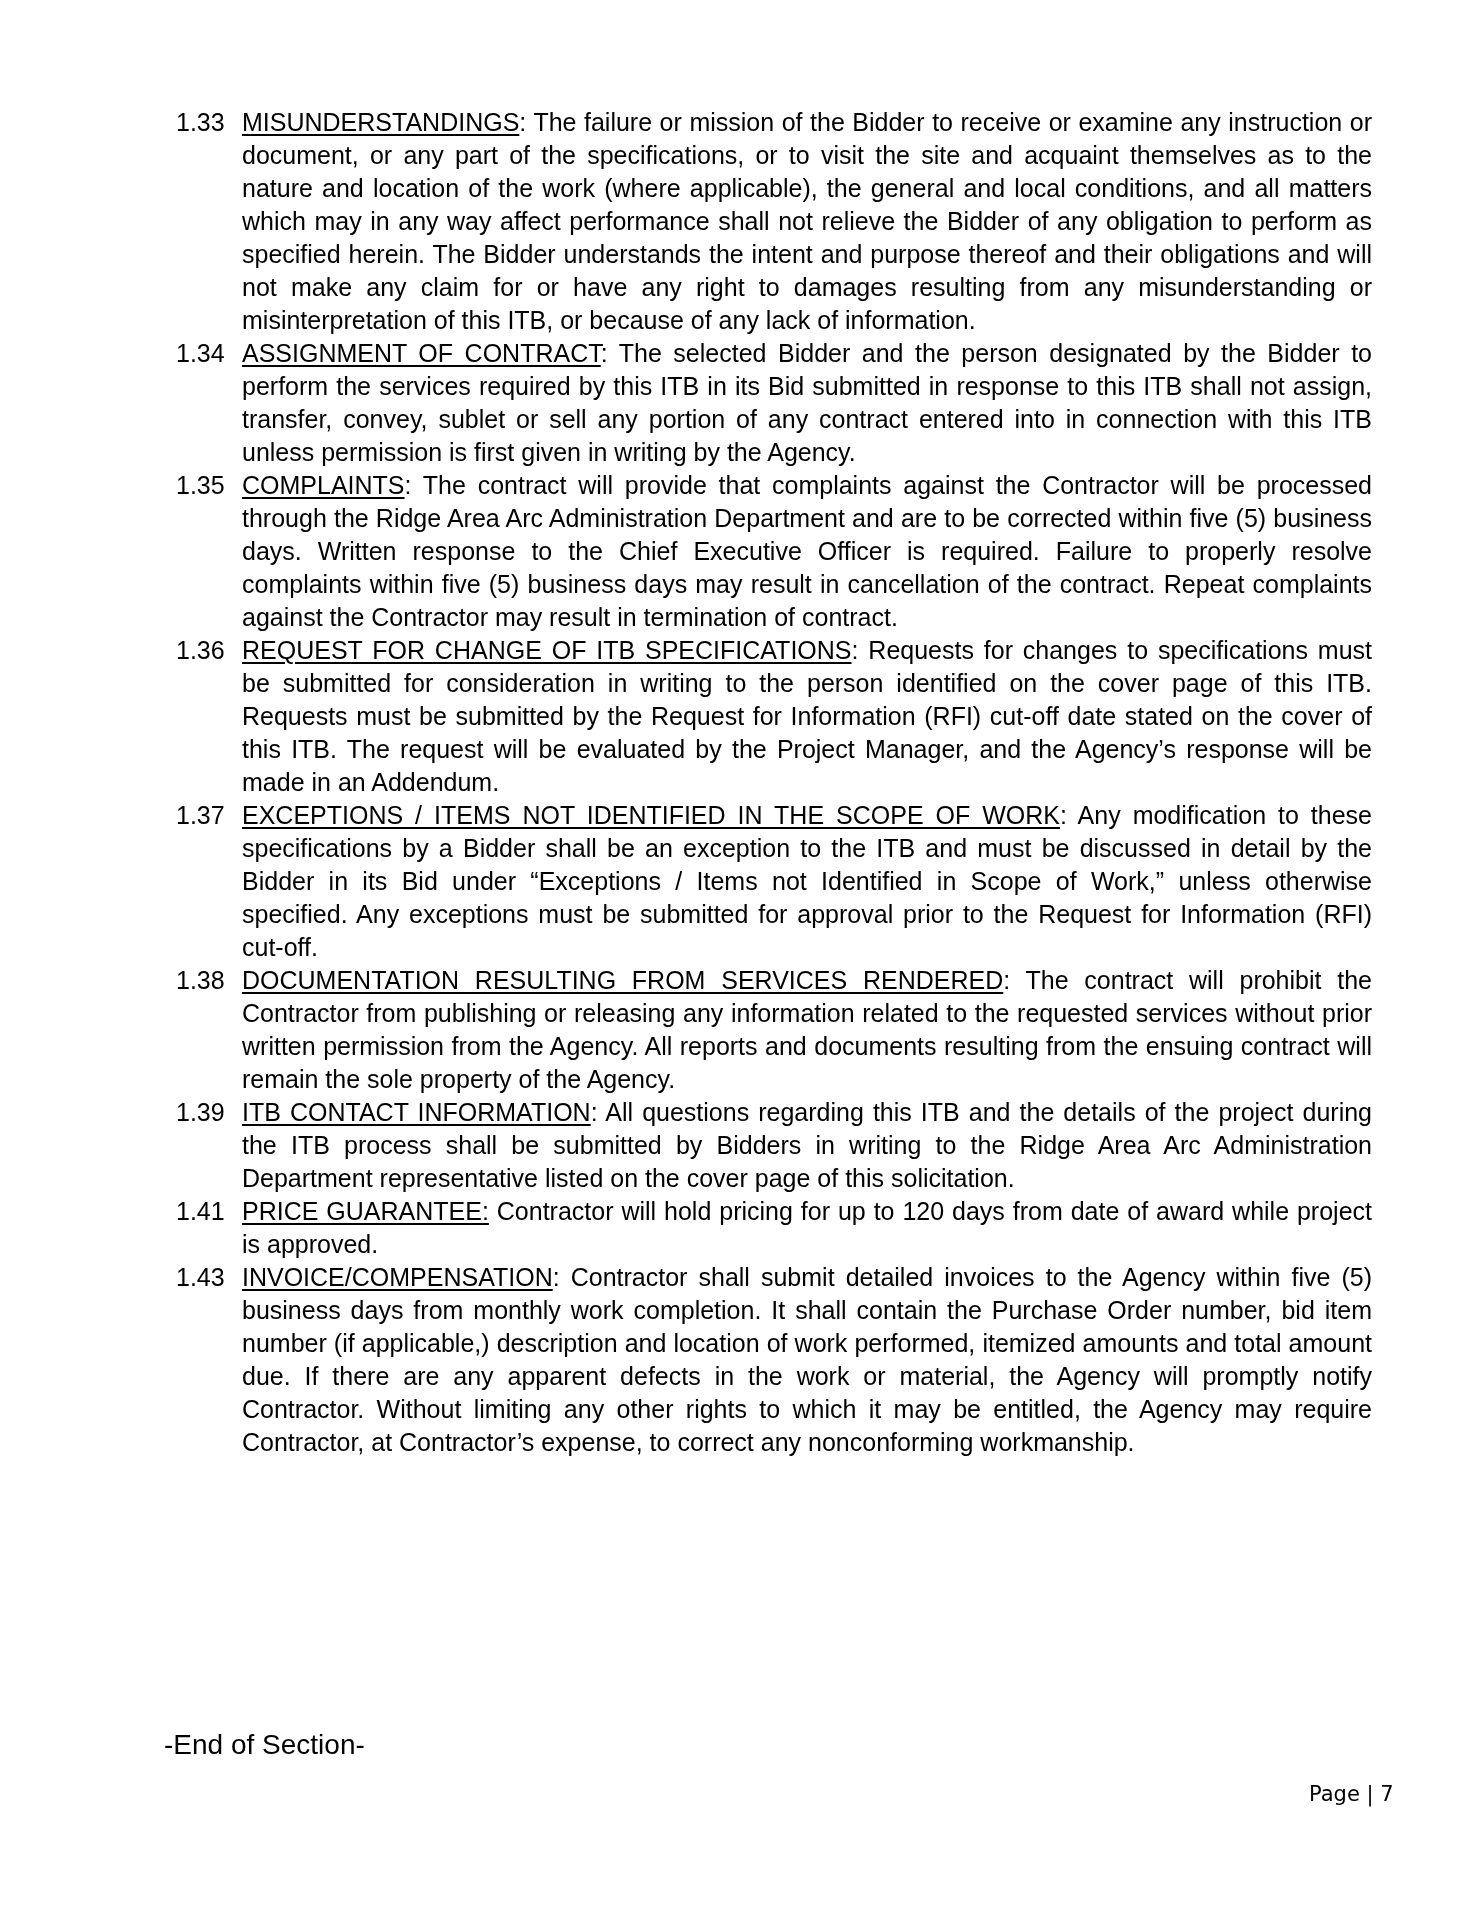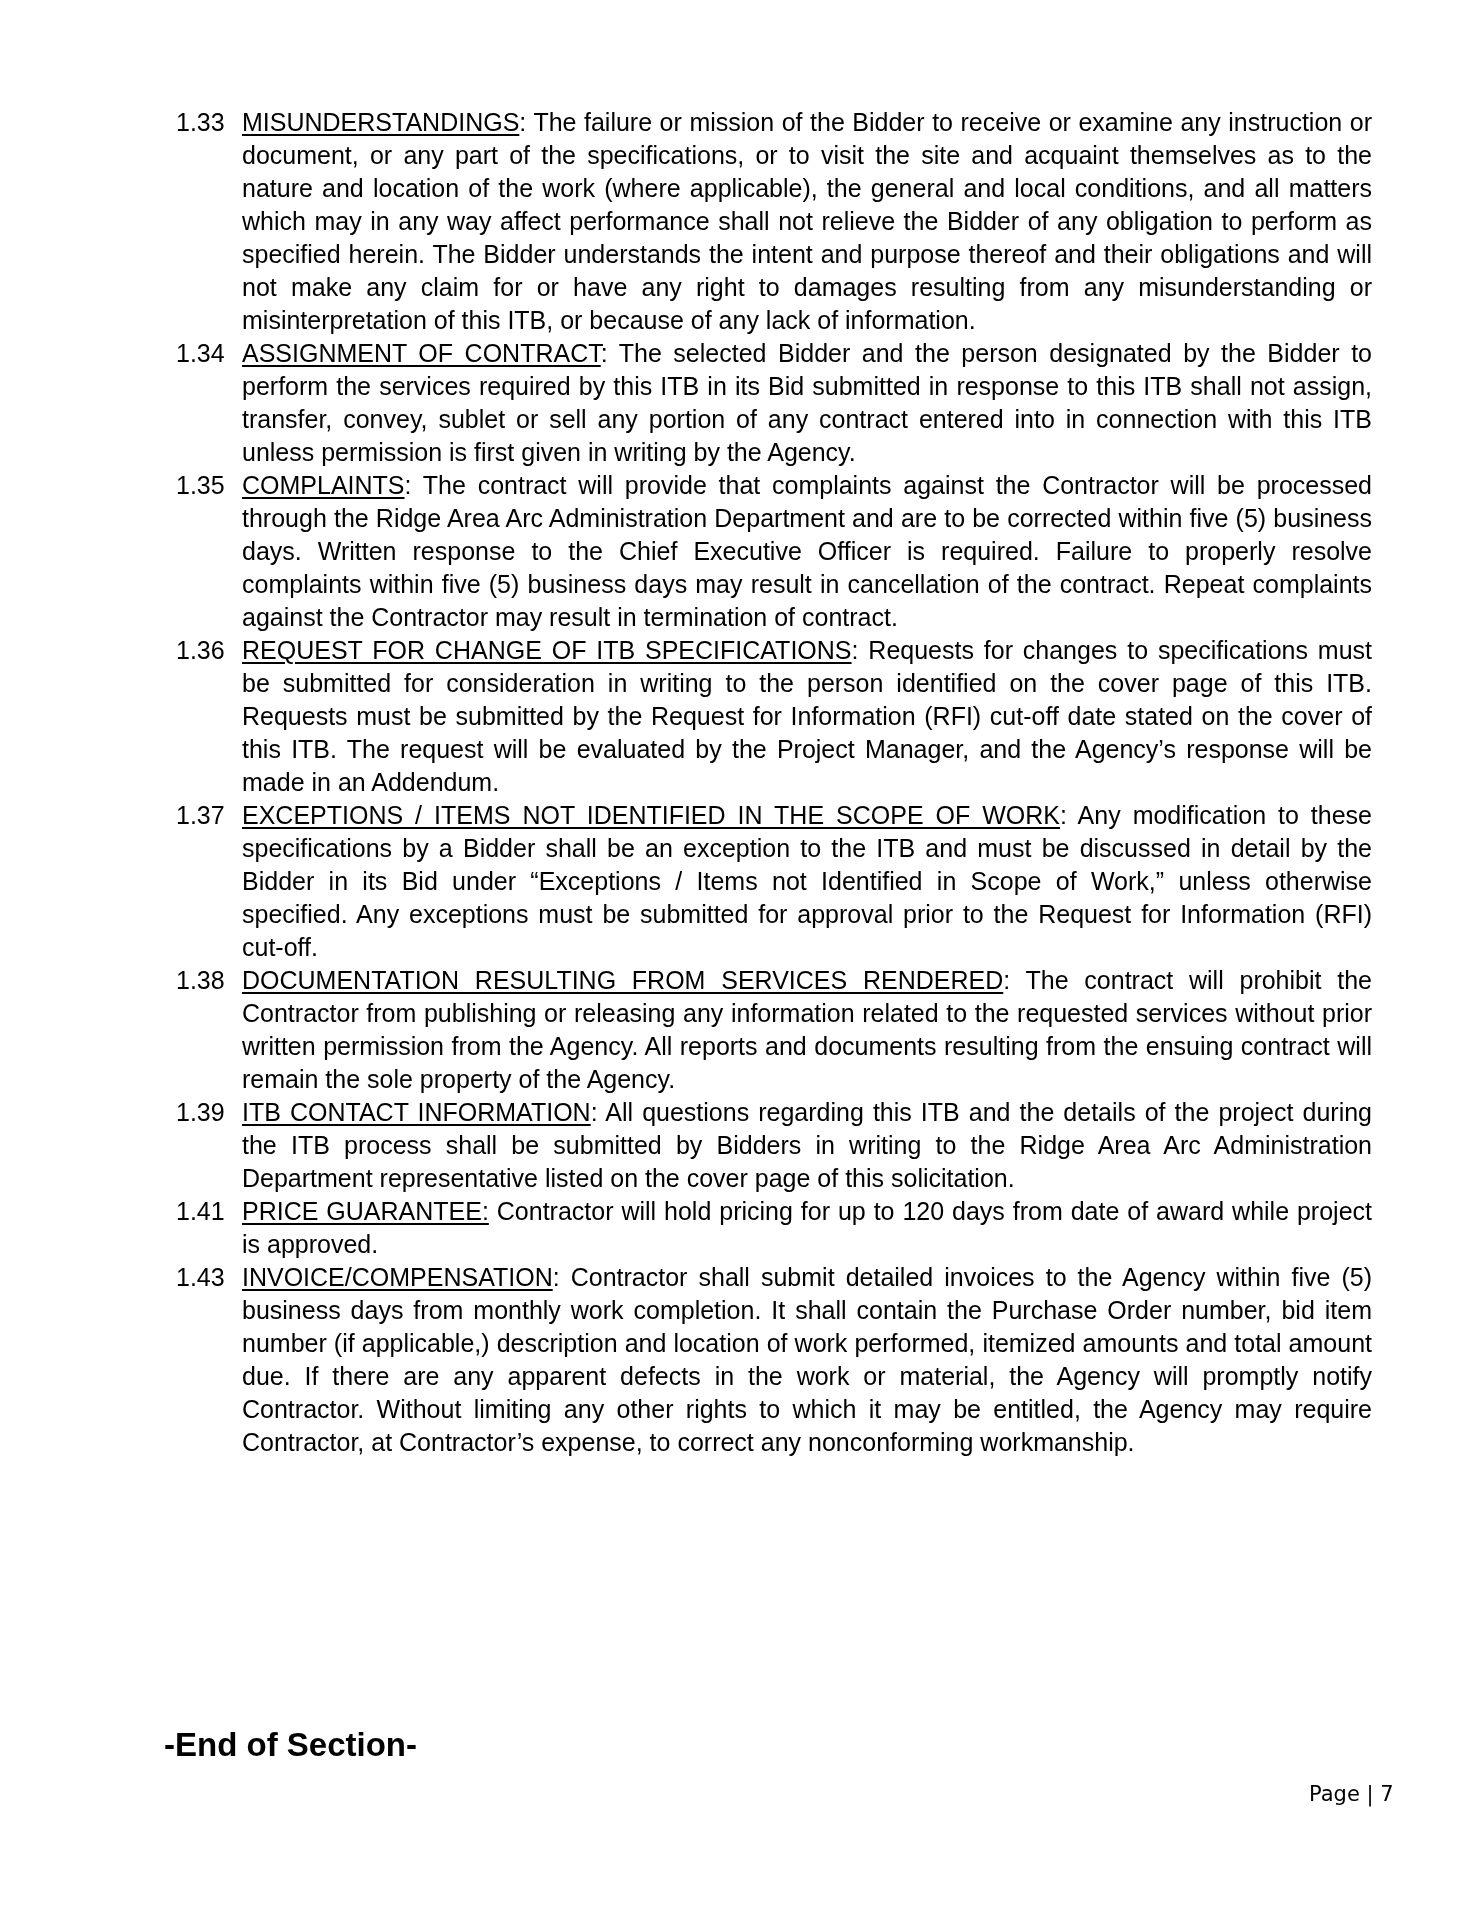--- a/index.html
+++ b/index.html
@@ -48,23 +48,23 @@
     }
     .clause-title {
       text-decoration: underline;
       text-decoration-thickness: 2px;
       text-underline-offset: 3px;
     }
     .end-section {
       position: absolute;
       left: 164px;
       top: 1728px;
-      font-size: 33px;
+      font-size: 28px;
       line-height: 33px;
-      font-weight: bold;
+      font-weight: normal;
       text-align: right;
     }
     .footer {
       position: absolute;
       left: 1273px;
       top: 1780px;
       font-family: "DejaVu Sans", sans-serif;
       font-size: 21px;
       line-height: 28px;
       margin-left: 36px;

